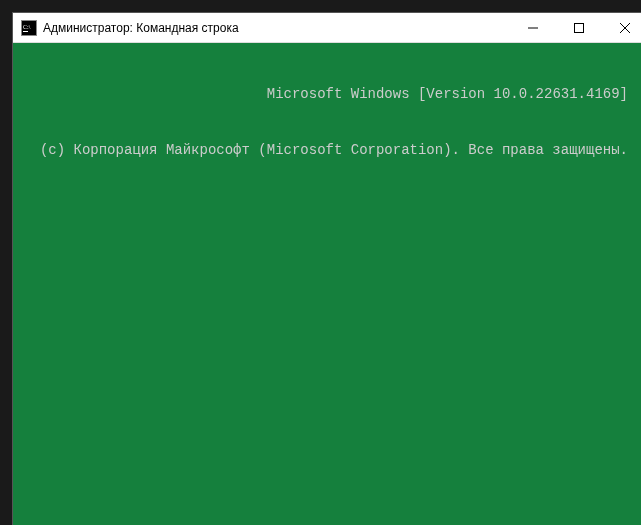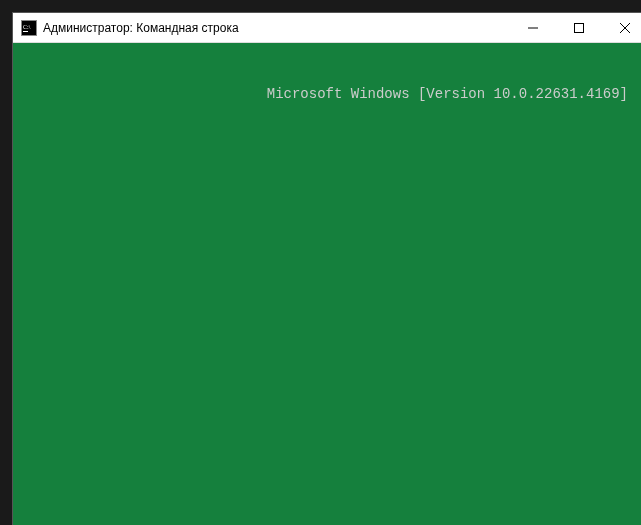--- a/index.html
+++ b/index.html
@@ -127,14 +127,15 @@
       <div class="window-control">
         <svg width="10" height="10" viewBox="0 0 10 10">
             <line x1="0" y1="0" x2="10" y2="10" stroke="#000" stroke-width="1"></line>
             <line x1="10" y1="0" x2="0" y2="10" stroke="#000" stroke-width="1"></line>
           </svg>
       </div>
     </div>
   </div>
   <div class="terminal">
     <div class="terminal-line">Microsoft Windows [Version 10.0.22631.4169]</div>
+    <div class="terminal-line">(с) Корпорация Майкрософт (Microsoft Corporation). Все права защищены.</div>
   </div>
 </div>
 
 </body></html>

